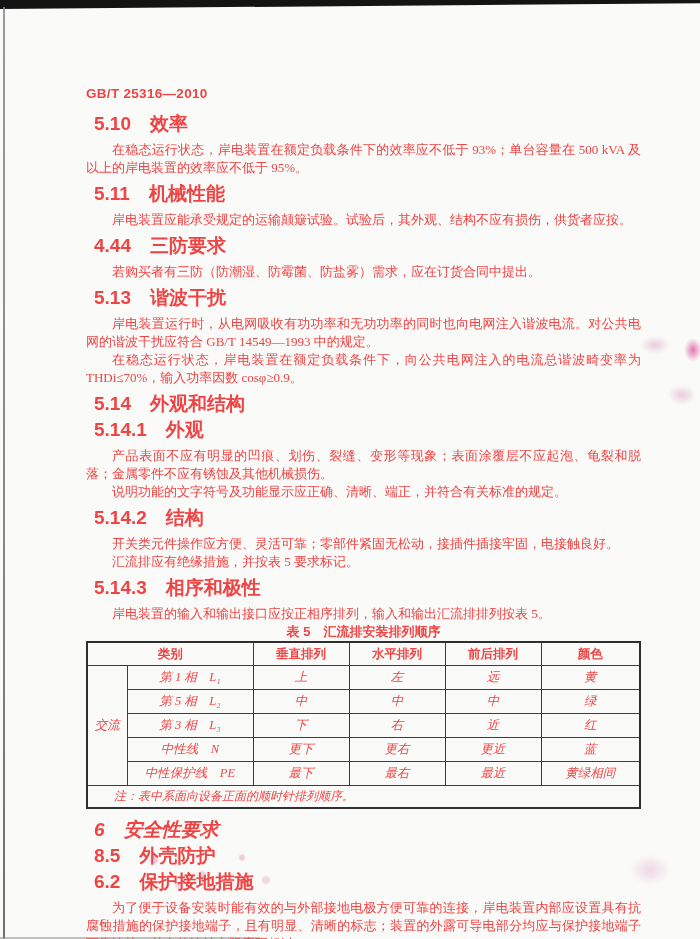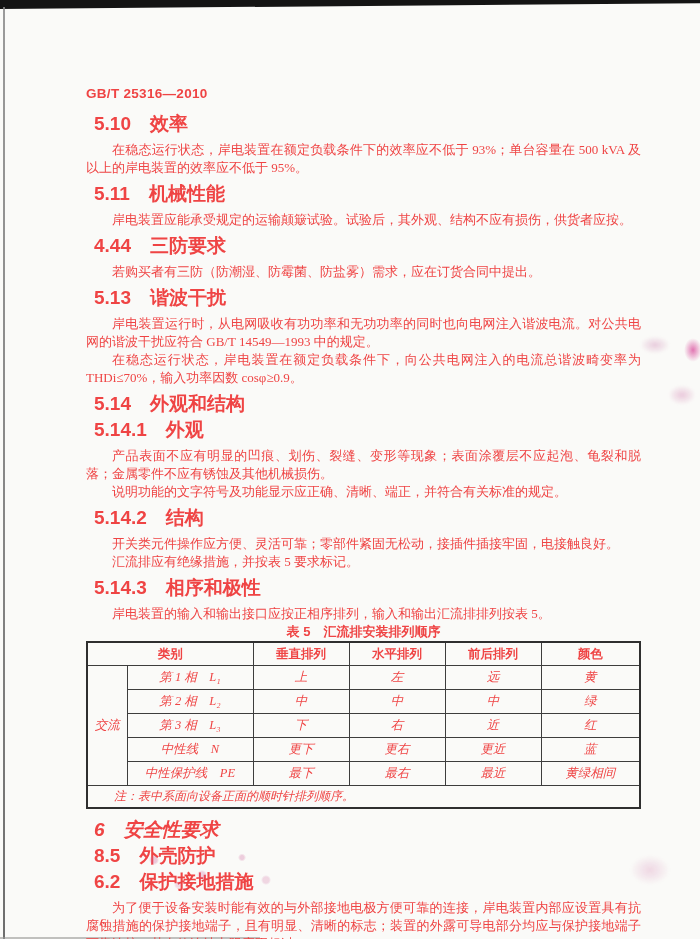--- a/index.html
+++ b/index.html
@@ -117,21 +117,21 @@
       <tbody>
         <tr>
           <td rowspan="5">交流</td>
           <td>第 1 相　L₁</td>
           <td>上</td>
           <td>左</td>
           <td>远</td>
           <td>黄</td>
         </tr>
         <tr>
-          <td>第 2 相　L₂</td>
+          <td>第 5 相　L₂</td>
           <td>中</td>
           <td>中</td>
           <td>中</td>
           <td>绿</td>
         </tr>
         <tr>
           <td>第 3 相　L₃</td>
           <td>下</td>
           <td>右</td>
           <td>近</td>

